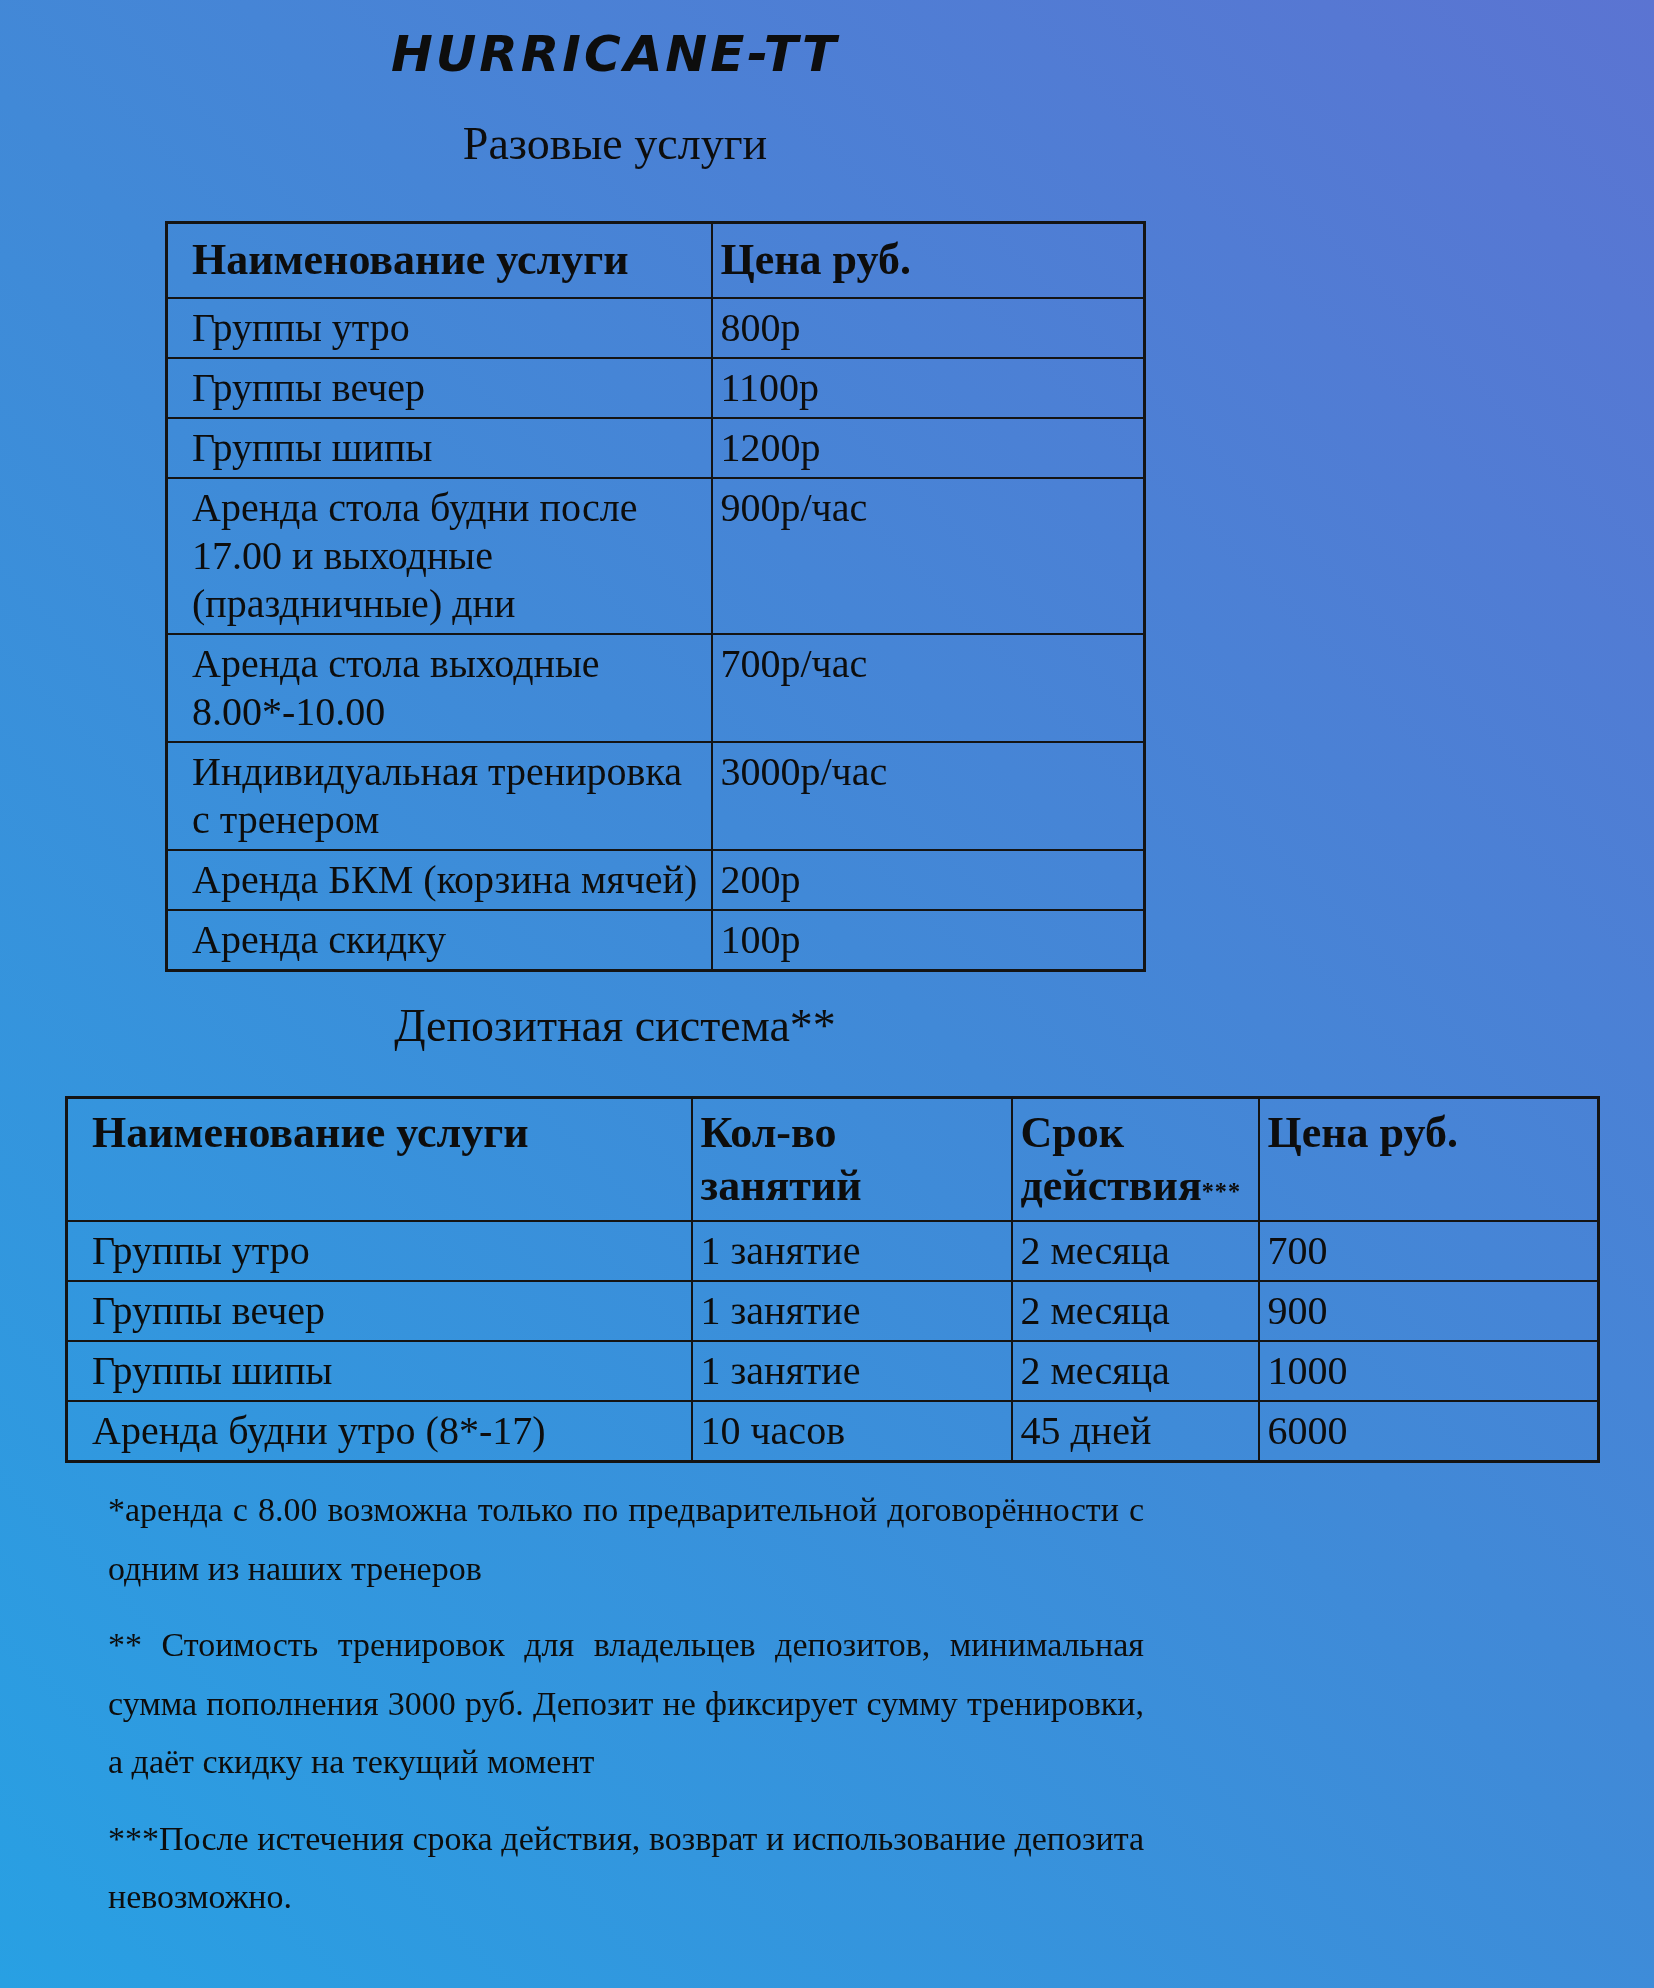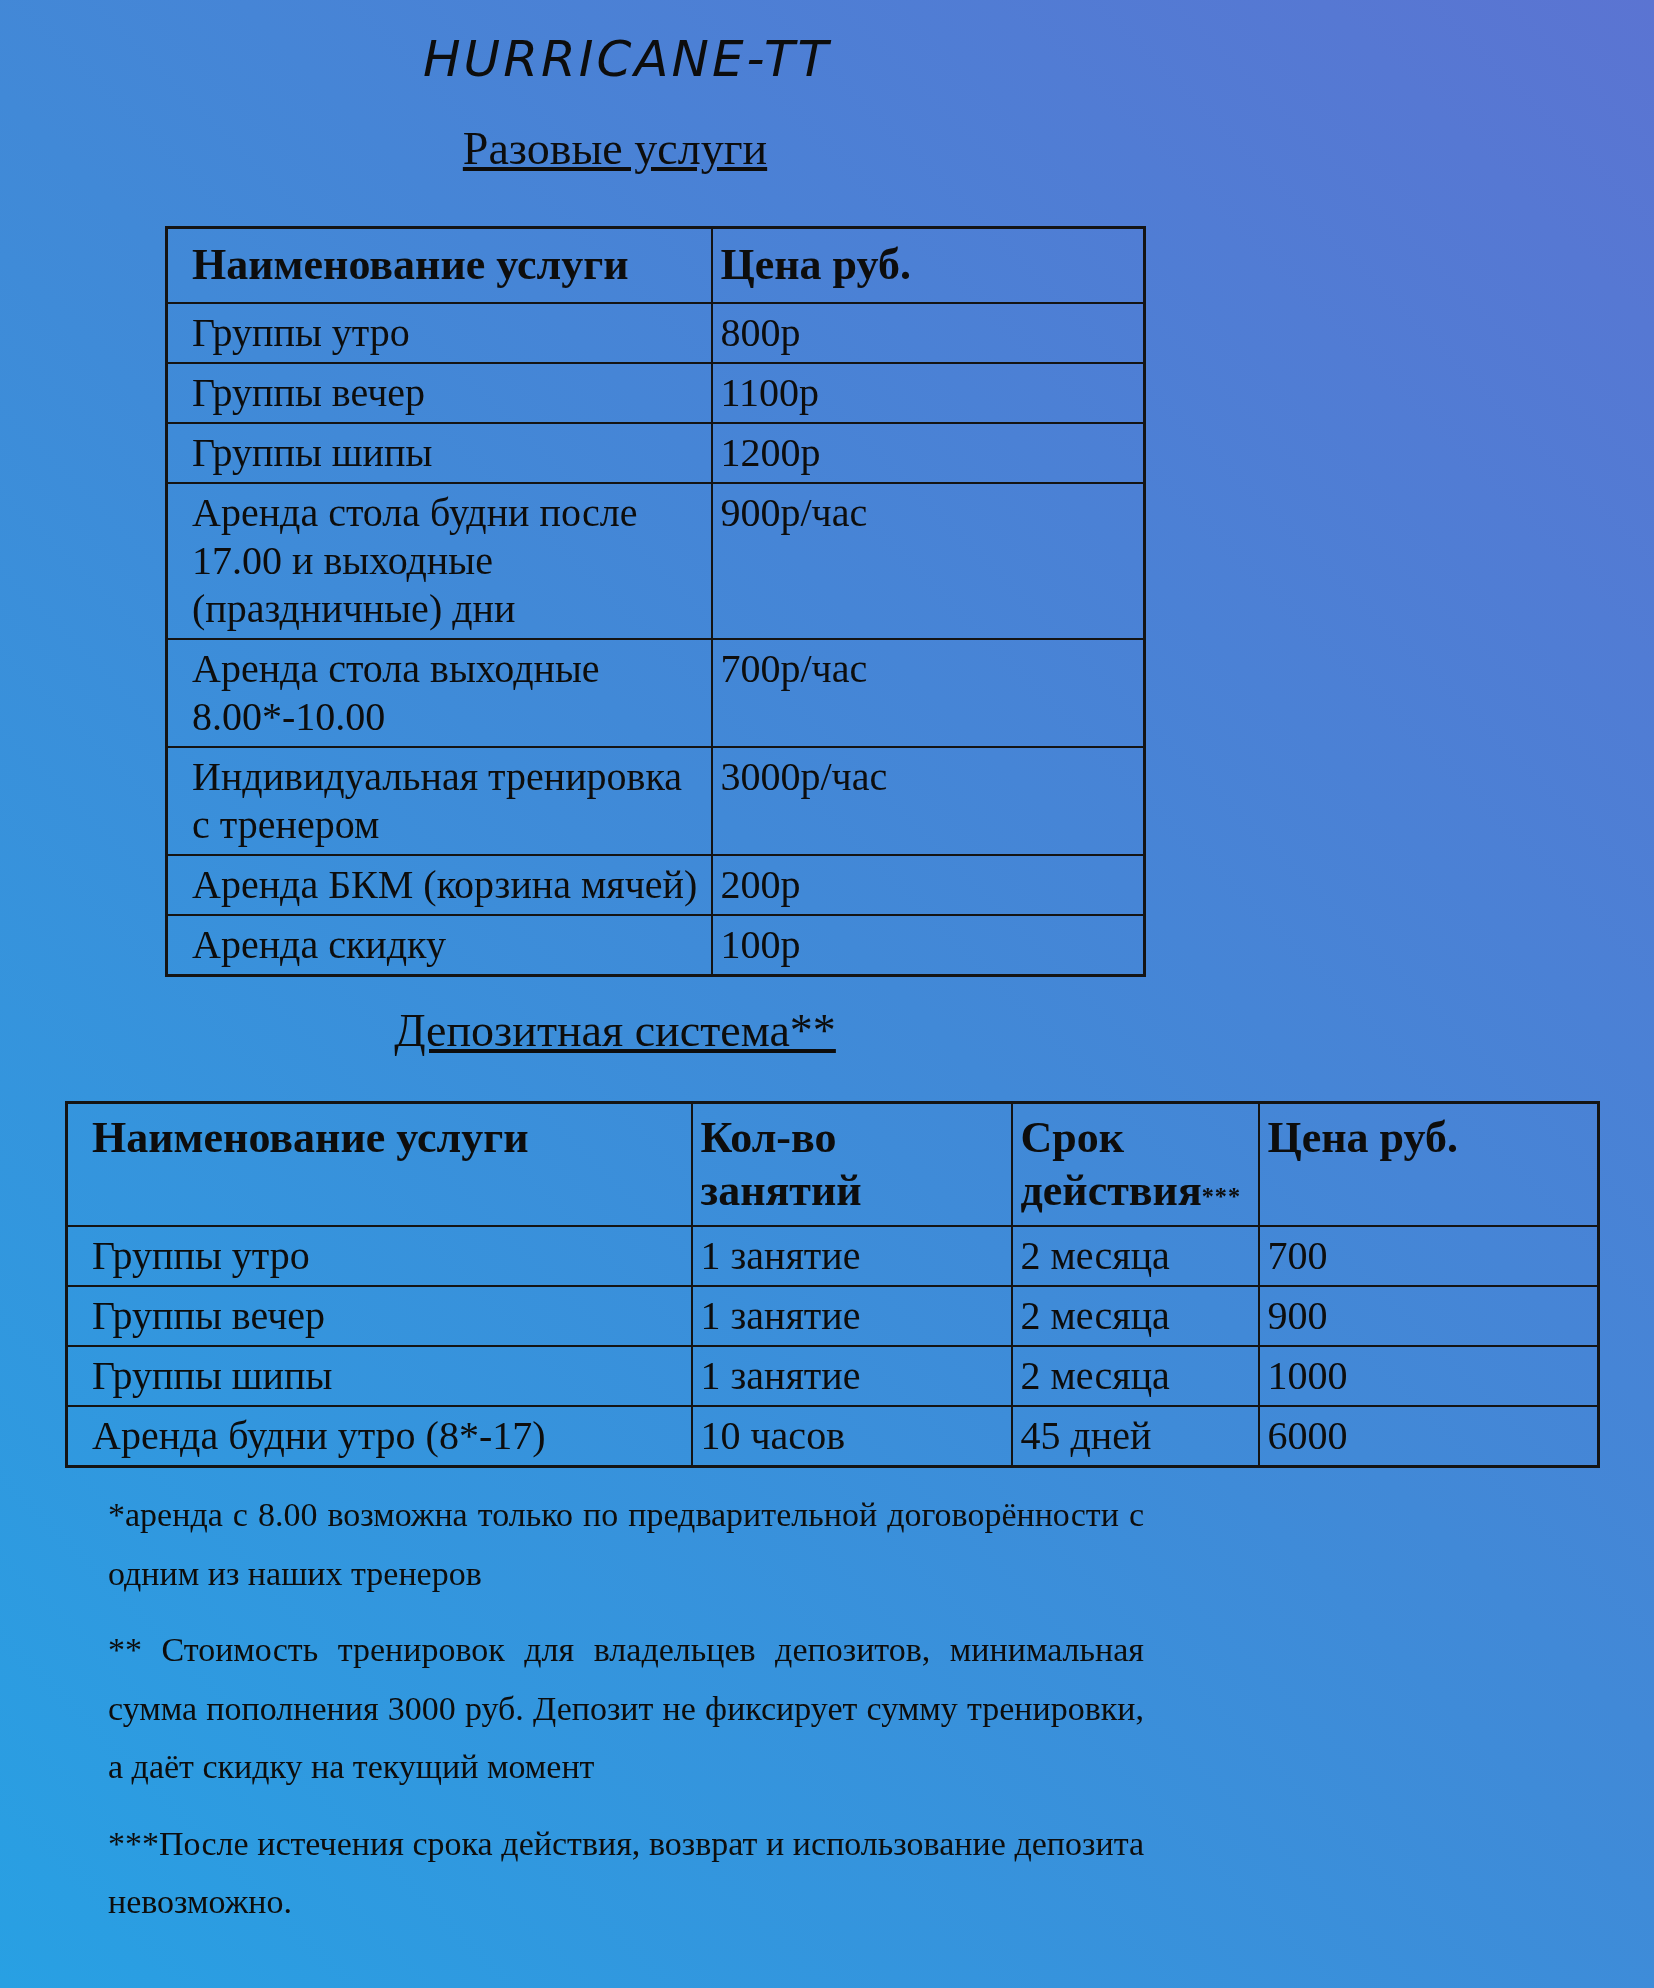--- a/index.html
+++ b/index.html
@@ -8,40 +8,39 @@
     width: 1654px;
     height: 1988px;
     overflow: hidden;
     background: linear-gradient(45deg, #28a0e3 0%, #4189d7 52%, #5b74d2 100%);
     color: #0d0d0d;
     font-family: "Liberation Serif", serif;
   }
   .page { width: 1654px; height: 1988px; position: relative; }
 
   .brand {
-    margin: 12px;
-    padding-top: 16px;
+    margin: 0;
+    padding-top: 23px;
     width: 1230px;
     text-align: center;
     font-family: "DejaVu Sans", sans-serif;
-    font-weight: normal;
+    font-weight: bold;
     font-style: italic;
     font-size: 50px;
     letter-spacing: 3px;
     line-height: 1.25;
   }
 
   .section-heading {
     margin: 0;
     width: 1230px;
     text-align: center;
     font-weight: normal;
     font-size: 46px;
     line-height: 1.3;
-    text-decoration: underline;
   }
   .heading-single { margin-top: 28px; }
   .heading-deposit { margin-top: 24px; }
 
   table {
     border-collapse: collapse;
     table-layout: fixed;
     border: 3px solid #141414;
   }
   th, td {

